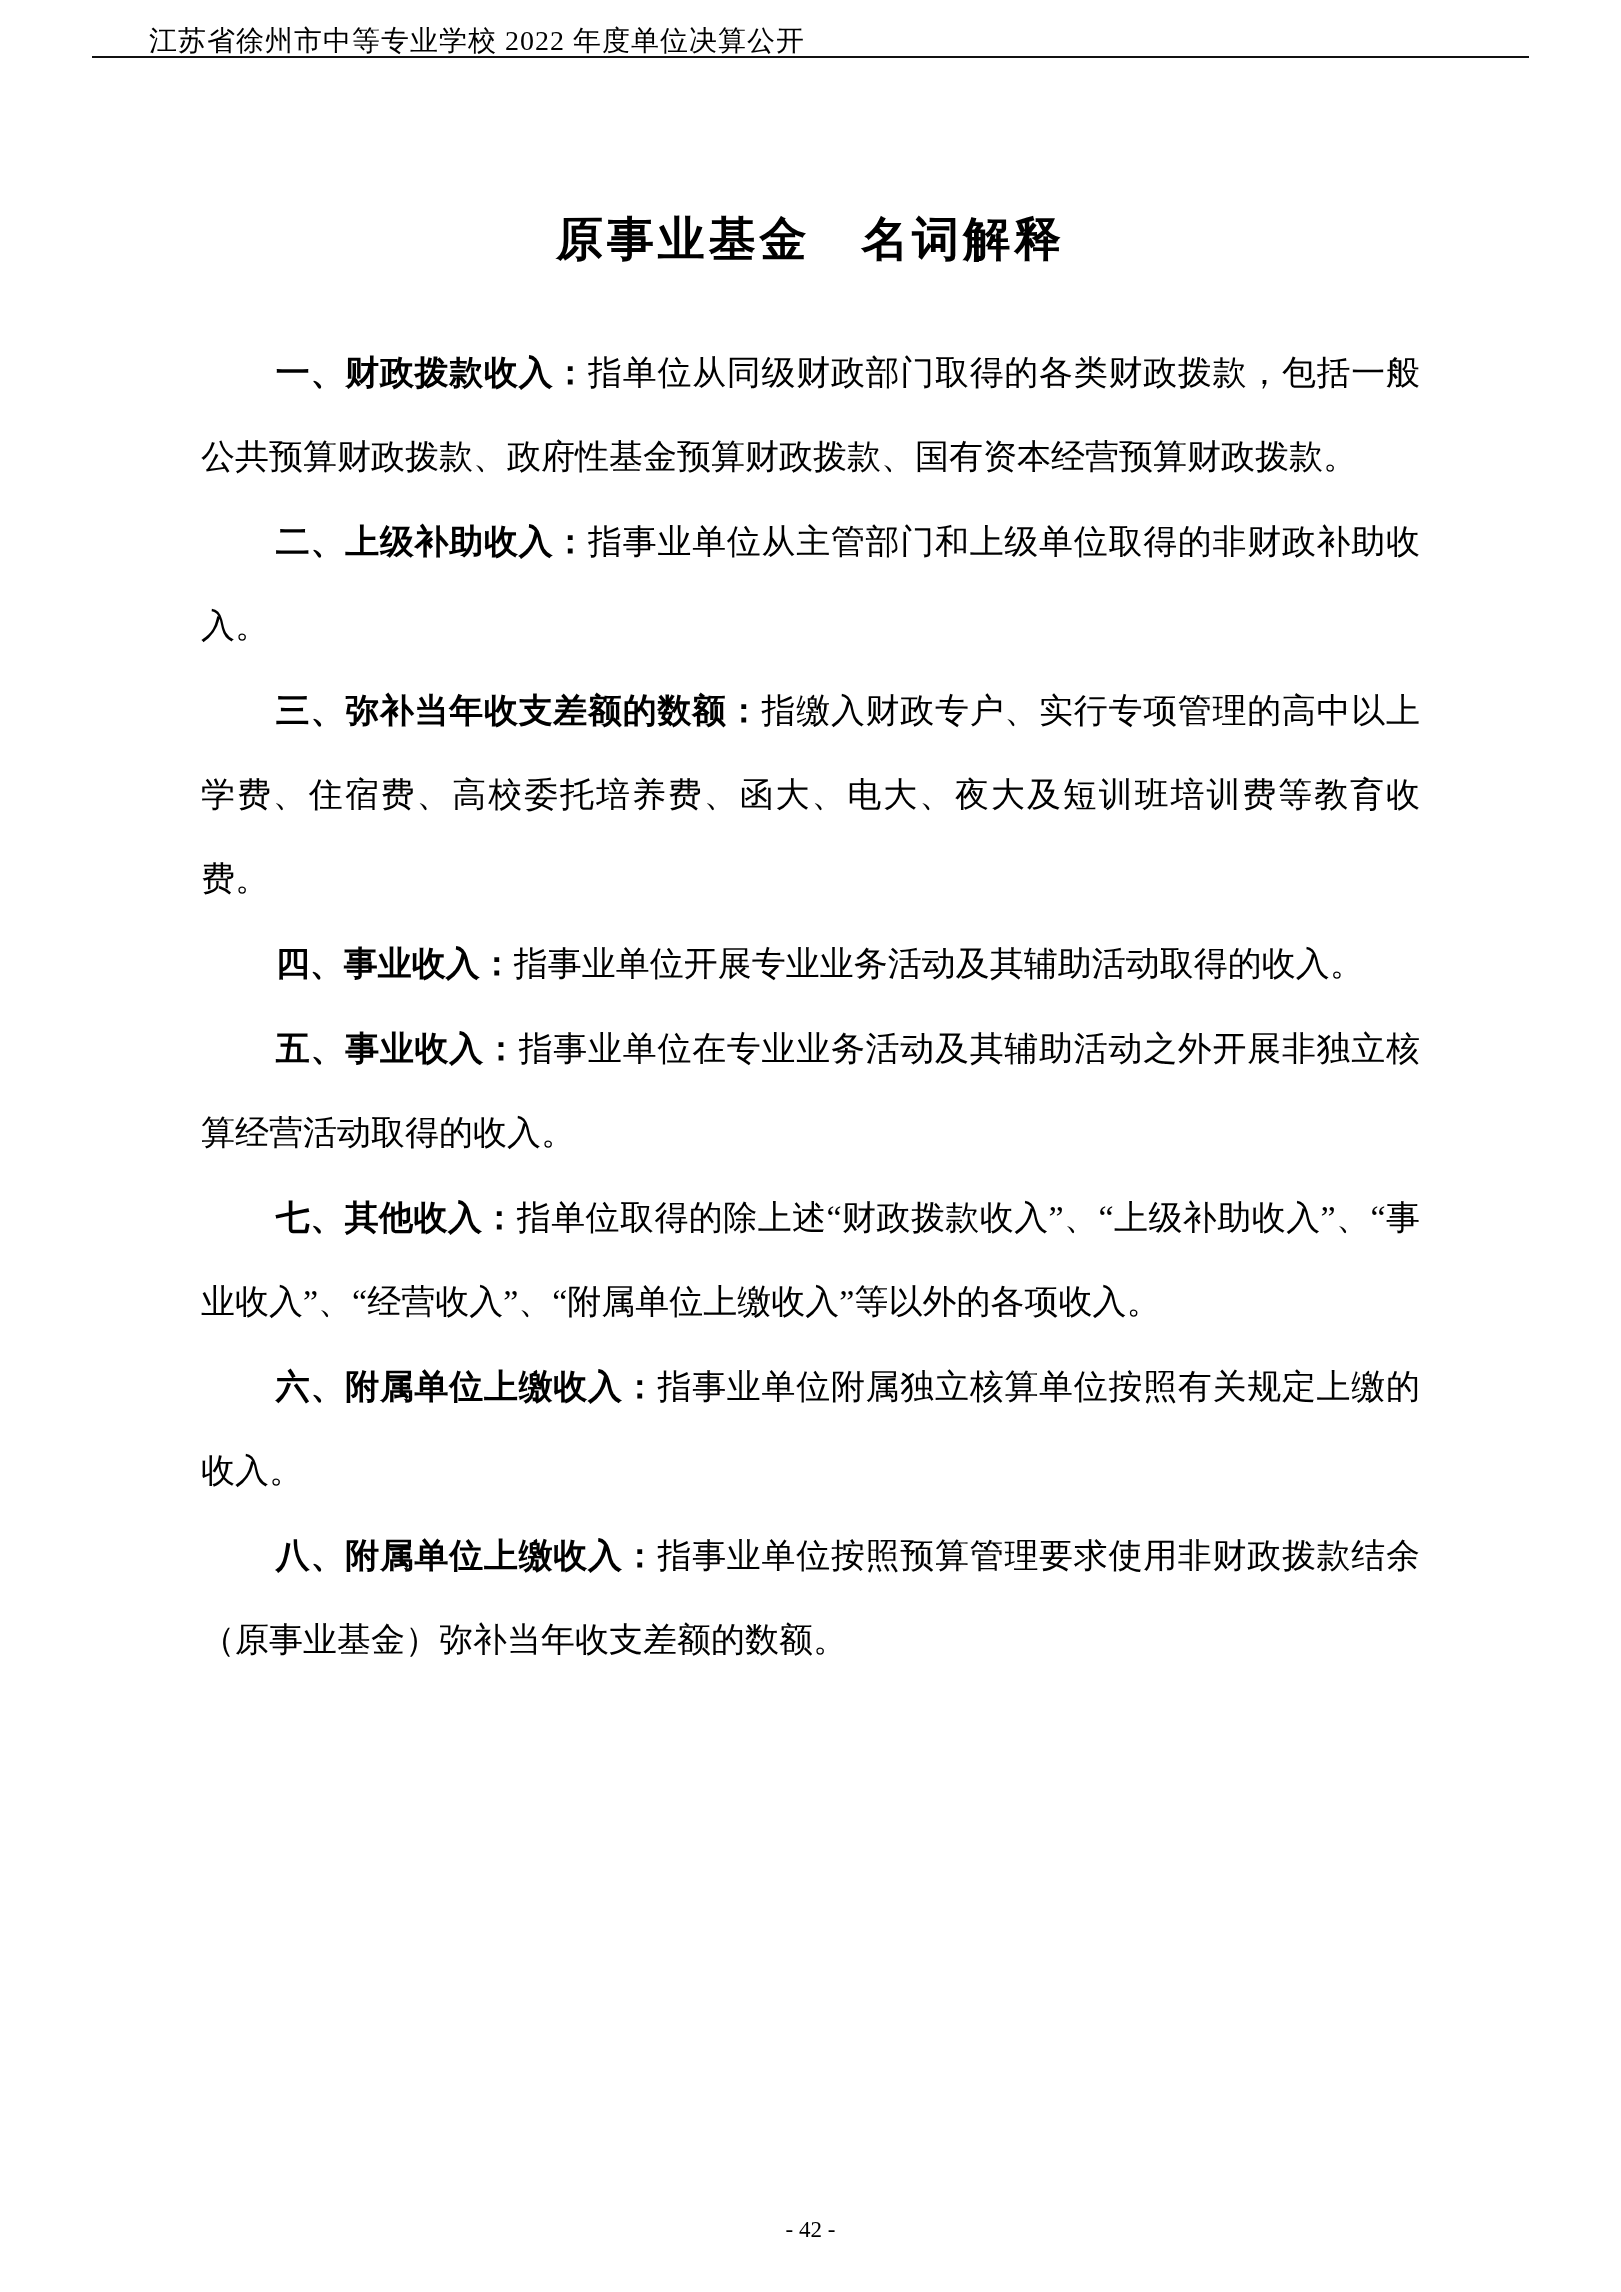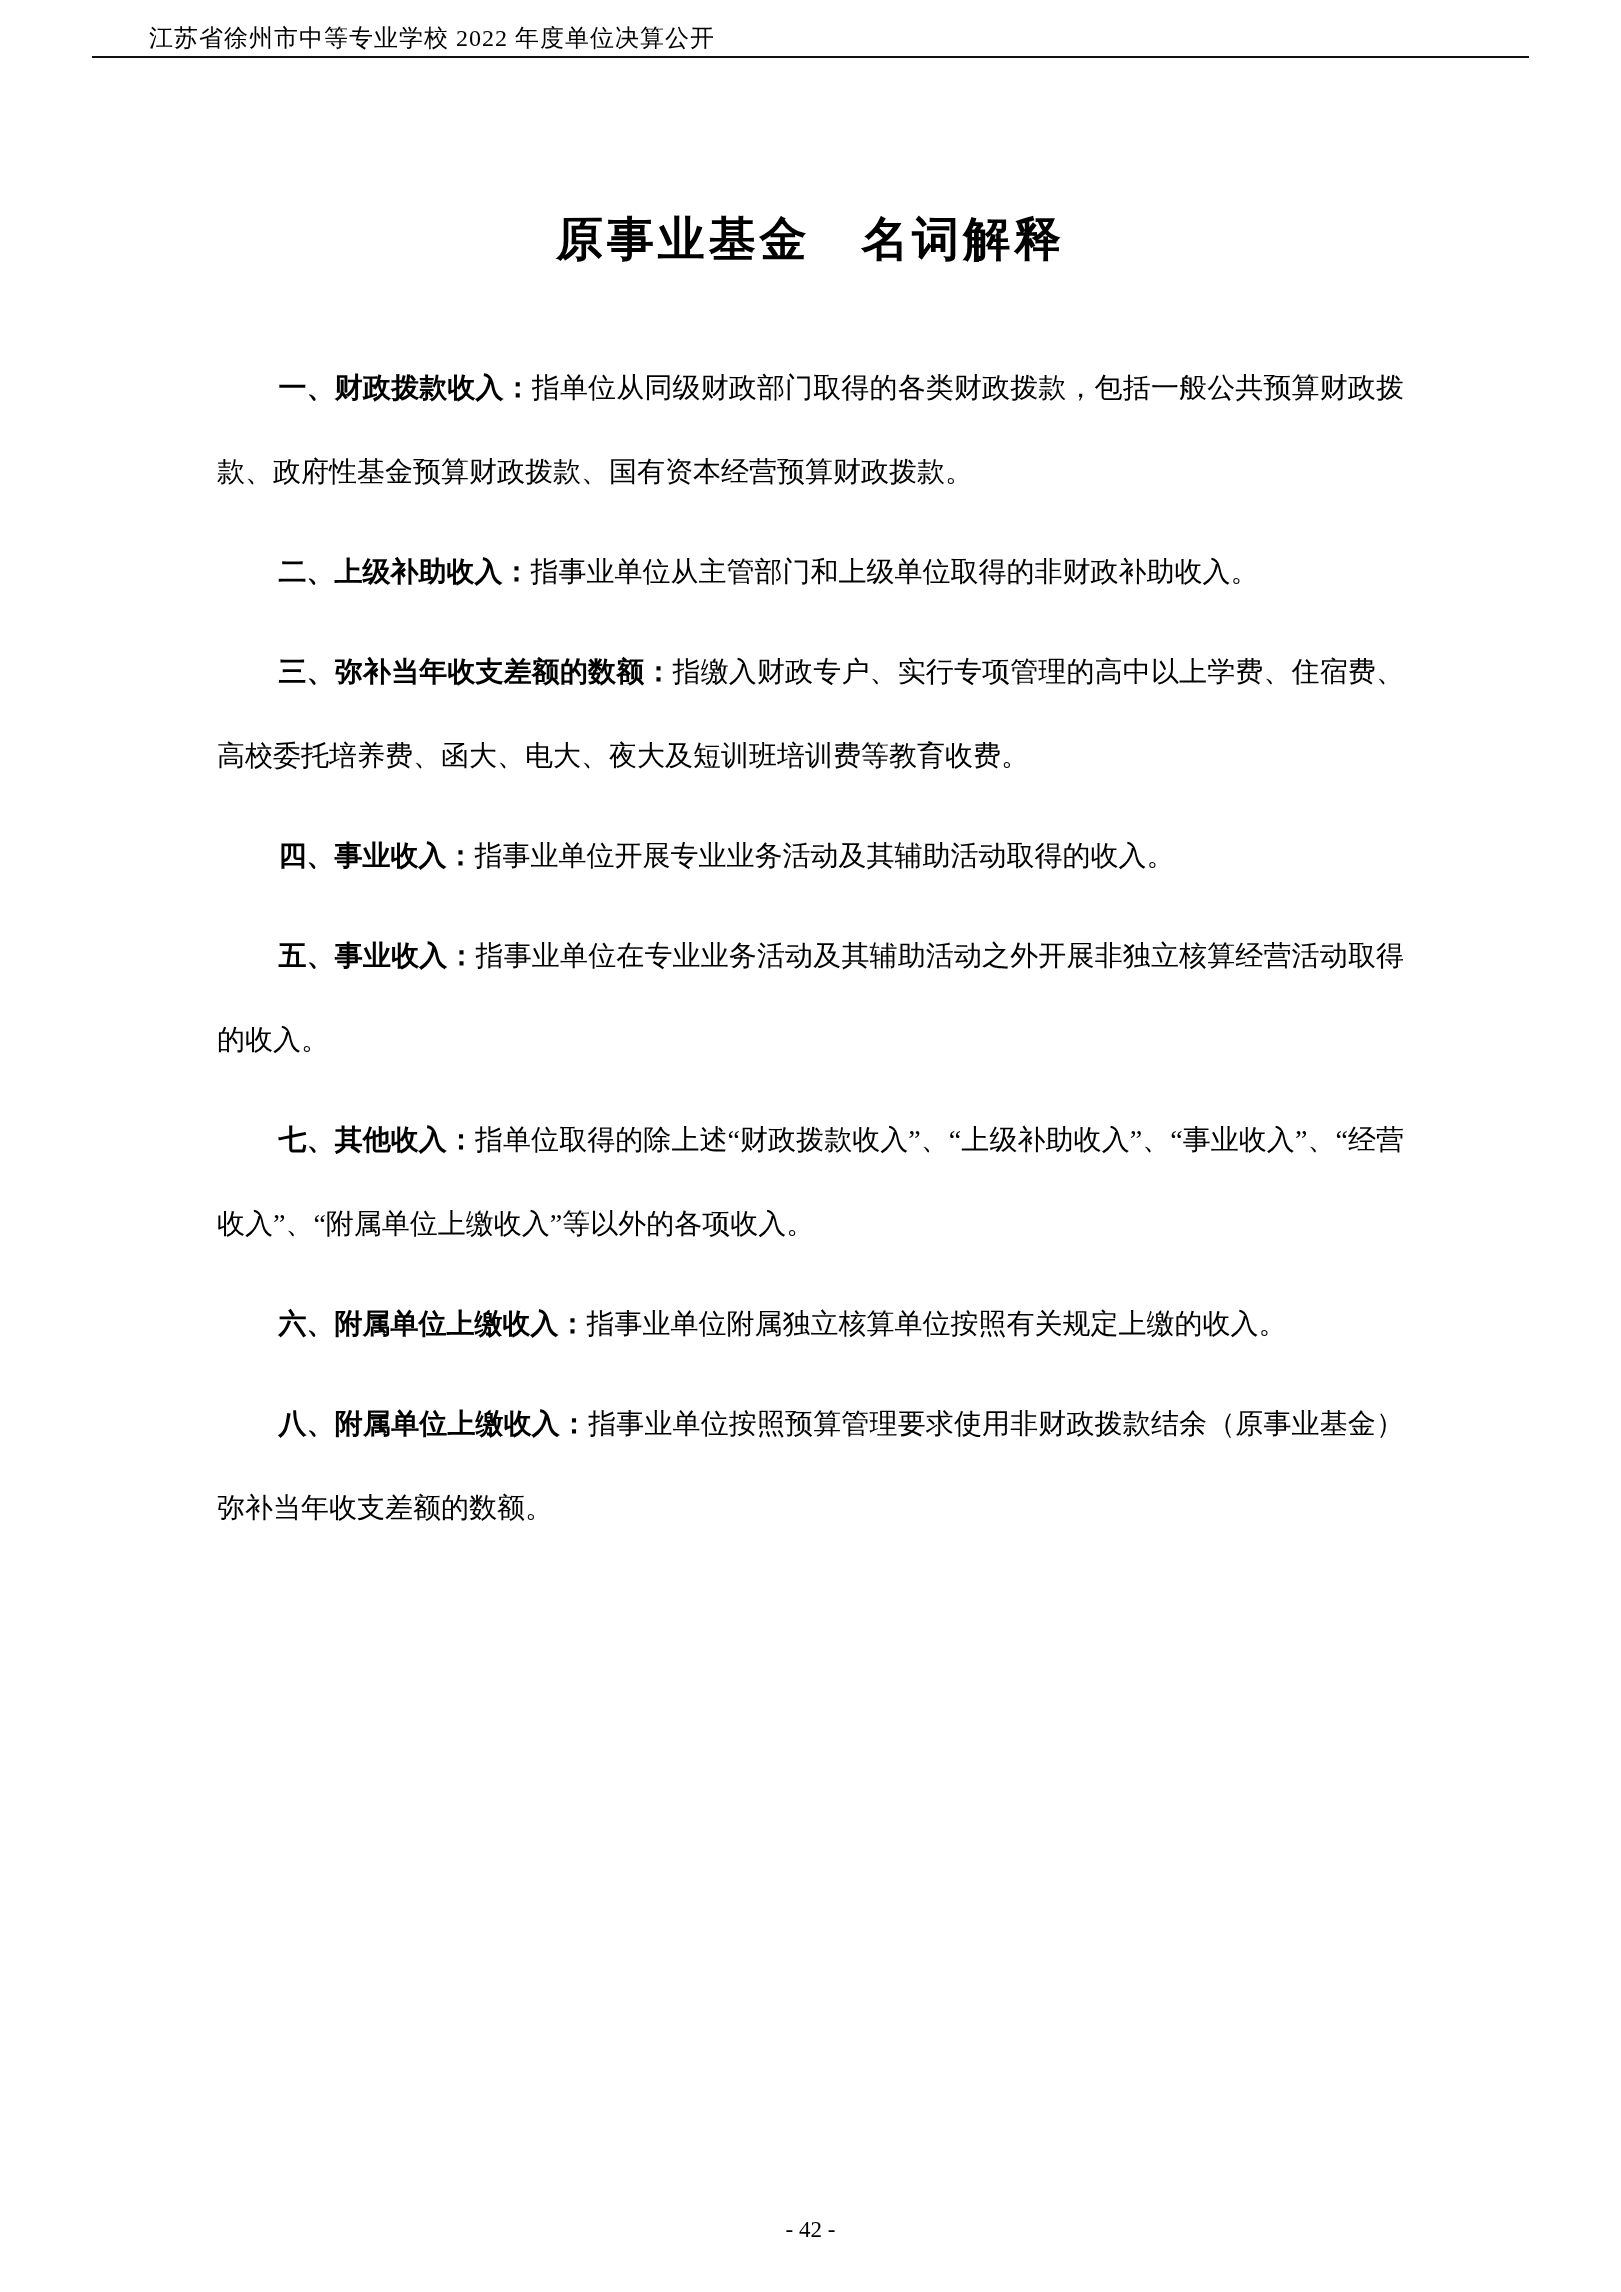--- a/index.html
+++ b/index.html
@@ -13,21 +13,21 @@
     height: 2293px;
     background: #ffffff;
     color: #000000;
     overflow: hidden;
     font-family: "Liberation Serif", serif;
   }
   .header-text {
     position: absolute;
     left: 149px;
     top: 21.6px;
-    font-size: 24px;
+    font-size: 28px;
     letter-spacing: 1px;
     font-family: "Liberation Serif", serif;
     white-space: nowrap;
   }
   .header-rule {
     position: absolute;
     left: 92px;
     top: 56px;
     width: 1437px;
     height: 2px;
@@ -44,22 +44,22 @@
     font-family: "Liberation Sans", sans-serif;
     letter-spacing: 3.9px;
   }
   .content {
     position: absolute;
     left: 201px;
     top: 330px;
     width: 1219px;
   }
   .content p {
-    margin: 16px;
-    font-size: 28px;
+    margin: 0;
+    font-size: 34px;
     line-height: 84px;
     text-indent: 2.2em;
     text-align: justify;
     text-justify: inter-character;
   }
   .term-lead {
     font-weight: bold;
     font-family: "Liberation Sans", sans-serif;
   }
   .term-body {

